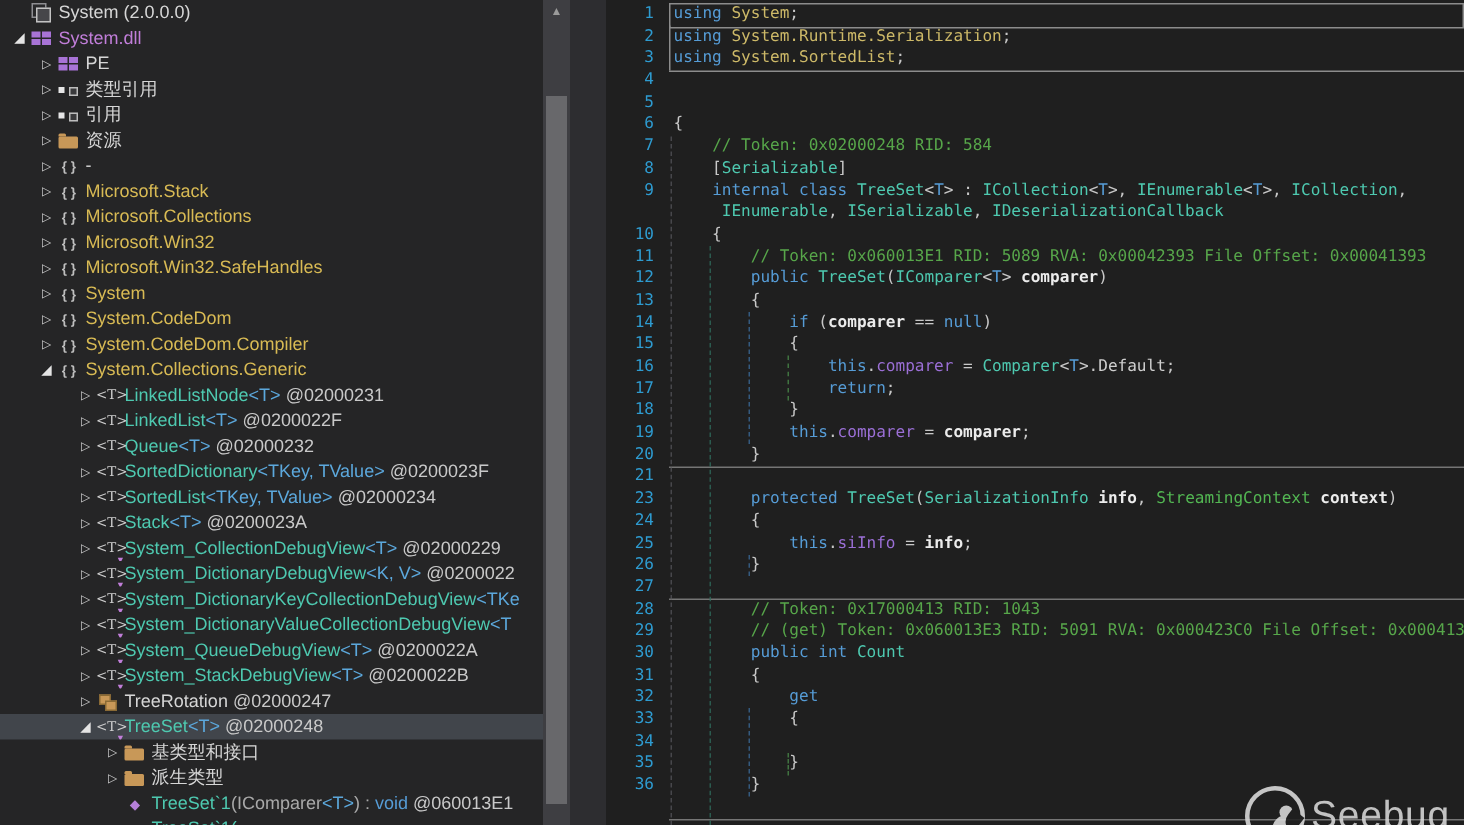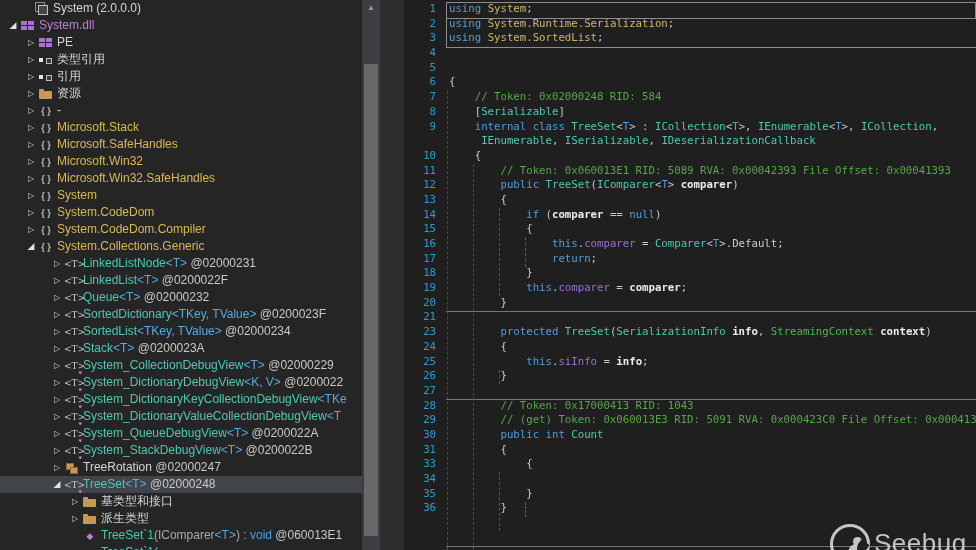--- a/index.html
+++ b/index.html
@@ -80,21 +80,21 @@
                transform:rotate(38deg);border-radius:0 0 0 60%;}
   #wm-text{position:absolute;left:52px;top:8px;font-size:26px;color:#D9D9D9;letter-spacing:.5px;
            font-family:"Liberation Sans",sans-serif;}
 </style>
 </head>
 <body>
 
 <div id="stage">
 
   <div id="tree-panel">
-      <div class="trow" style="padding-left: 20px;">
+      <div class="trow" style="padding-left: 6px;">
         <span class="tex"></span>
         <span class="ticon">
           <span class="ic-asm"></span>
         </span>
         <span class="tlabel"><span class="seg-df">System (2.0.0.0)</span></span>
       </div>
       <div class="trow" style="padding-left: 6px;">
         <span class="tex open">◢</span>
         <span class="ticon">
           <span class="ic-mod">
@@ -157,21 +157,21 @@
         <span class="ticon">
           <span class="ic-ns">{ }</span>
         </span>
         <span class="tlabel"><span class="seg-ns">Microsoft.Stack</span></span>
       </div>
       <div class="trow" style="padding-left: 24px;">
         <span class="tex">▷</span>
         <span class="ticon">
           <span class="ic-ns">{ }</span>
         </span>
-        <span class="tlabel"><span class="seg-ns">Microsoft.SafeHandles</span></span>
+        <span class="tlabel"><span class="seg-ns">Microsoft.Collections</span></span>
       </div>
       <div class="trow" style="padding-left: 24px;">
         <span class="tex">▷</span>
         <span class="ticon">
           <span class="ic-ns">{ }</span>
         </span>
         <span class="tlabel"><span class="seg-ns">Microsoft.Win32</span></span>
       </div>
       <div class="trow" style="padding-left: 24px;">
         <span class="tex">▷</span>
@@ -372,20 +372,21 @@
         <div class="crow"><span class="lnum">21</span><span class="ctext"></span></div>
         <div class="crow"><span class="lnum">23</span><span class="ctext"><span class="cs-pl">        </span><span class="cs-kw">protected</span><span class="cs-pl"> </span><span class="cs-ty">TreeSet</span><span class="cs-pl">(</span><span class="cs-ty">SerializationInfo</span><span class="cs-pl"> </span><span class="cs-pm">info</span><span class="cs-pl">, </span><span class="cs-vt">StreamingContext</span><span class="cs-pl"> </span><span class="cs-pm">context</span><span class="cs-pl">)</span></span></div>
         <div class="crow"><span class="lnum">24</span><span class="ctext"><span class="cs-pl">        {</span></span></div>
         <div class="crow"><span class="lnum">25</span><span class="ctext"><span class="cs-pl">            </span><span class="cs-kw">this</span><span class="cs-pl">.</span><span class="cs-fd">siInfo</span><span class="cs-pl"> </span><span class="cs-op">=</span><span class="cs-pl"> </span><span class="cs-pm">info</span><span class="cs-pl">;</span></span></div>
         <div class="crow"><span class="lnum">26</span><span class="ctext"><span class="cs-pl">        }</span></span></div>
         <div class="crow"><span class="lnum">27</span><span class="ctext"></span></div>
         <div class="crow"><span class="lnum">28</span><span class="ctext"><span class="cs-pl">        </span><span class="cs-cm">// Token: 0x17000413 RID: 1043</span></span></div>
         <div class="crow"><span class="lnum">29</span><span class="ctext"><span class="cs-pl">        </span><span class="cs-cm">// (get) Token: 0x060013E3 RID: 5091 RVA: 0x000423C0 File Offset: 0x000413C0</span></span></div>
         <div class="crow"><span class="lnum">30</span><span class="ctext"><span class="cs-pl">        </span><span class="cs-kw">public</span><span class="cs-pl"> </span><span class="cs-kw">int</span><span class="cs-pl"> </span><span class="cs-ty">Count</span></span></div>
         <div class="crow"><span class="lnum">31</span><span class="ctext"><span class="cs-pl">        {</span></span></div>
+        <div class="crow"><span class="lnum">32</span><span class="ctext"><span class="cs-pl">            </span><span class="cs-kw">get</span></span></div>
         <div class="crow"><span class="lnum">33</span><span class="ctext"><span class="cs-pl">            {</span></span></div>
         <div class="crow"><span class="lnum">34</span></div>
         <div class="crow"><span class="lnum">35</span><span class="ctext"><span class="cs-pl">            }</span></span></div>
         <div class="crow"><span class="lnum">36</span><span class="ctext"><span class="cs-pl">        }</span></span></div>
       </div>
 
     <div class="ov" id="caret-box"></div>
     <div class="ov" id="using-vline"></div>
     <div class="ov" id="using-bline"></div>
 

